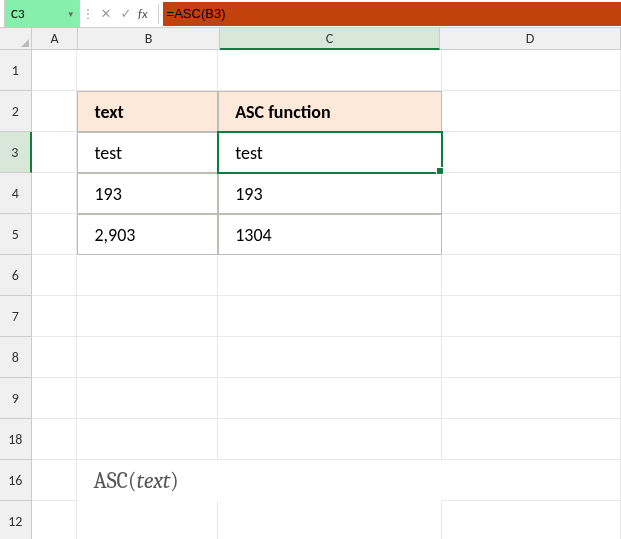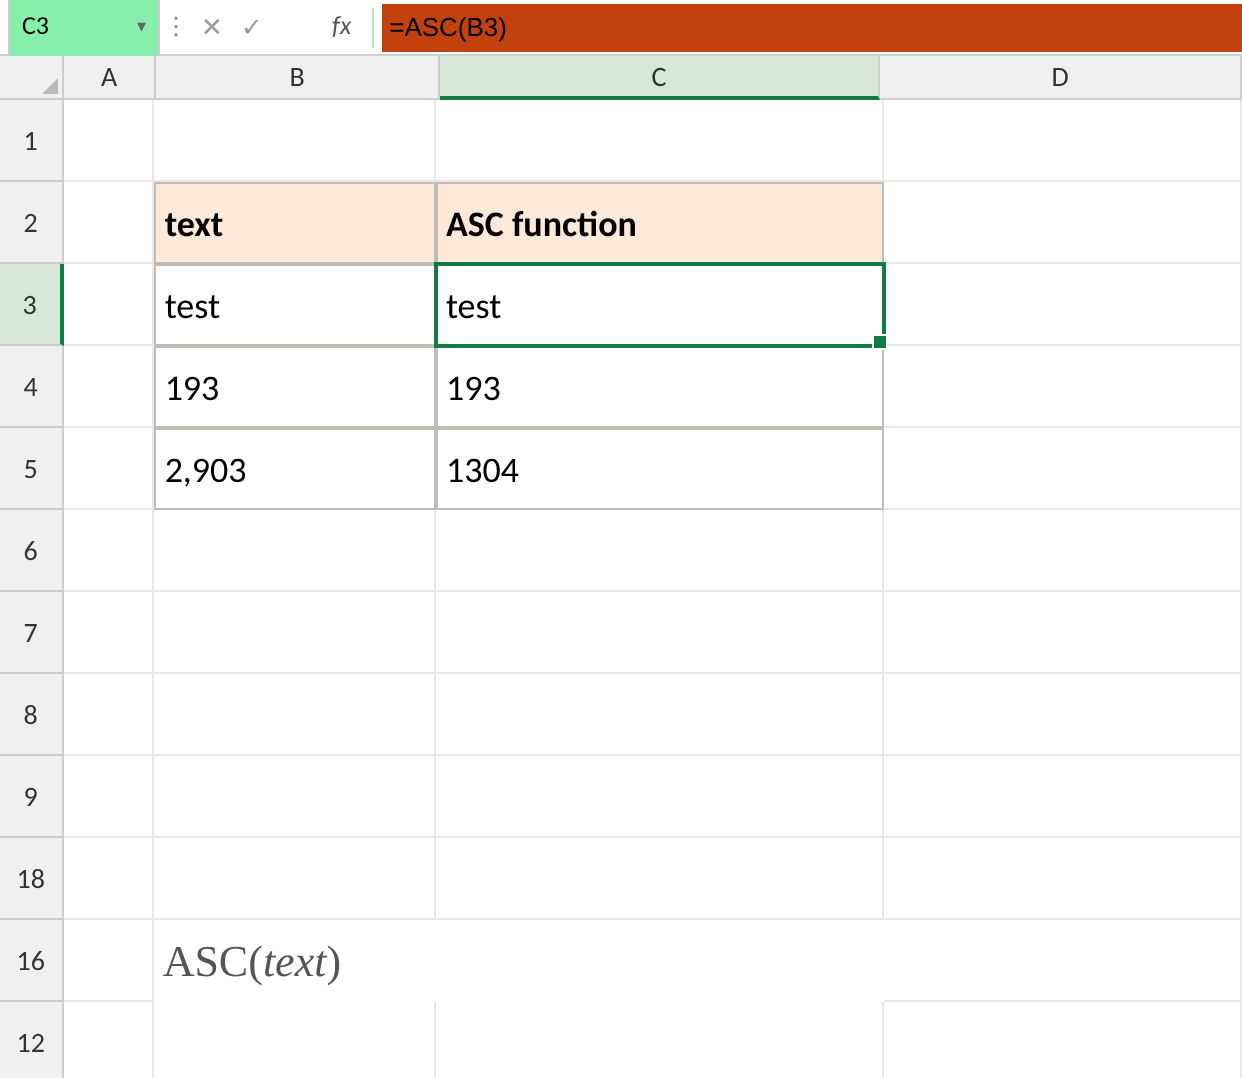--- a/index.html
+++ b/index.html
@@ -53,21 +53,20 @@
       align-items: center;
       justify-content: center;
       color: #999;
       font-size: 13px;
     }
     .fx-label {
       font-style: italic;
       font-size: 13px;
       color: #555;
       padding: 0 6px 0 2px;
-      margin-left: 28px;
     }
     .formula-input {
       flex: 1;
       border: none;
       outline: none;
       font-size: 13px;
       padding: 0 4px;
       height: 24px;
       background: #c2410c;
     }
@@ -126,21 +125,21 @@
       font-size: 14px;
       color: #333;
     }
     .row-header.active { background: #d8e8d8; border-right: 2px solid #107c41; }
     .cell {
       height: 41px;
       border-right: 1px solid #e8e8e8;
       border-bottom: 1px solid #e8e8e8;
       display: flex;
       align-items: center;
-      padding: 0 4px;
+      padding: 0 16px;
       font-size: 18px;
       position: relative;
     }
     .cell.colA { width: 46px; }
     .cell.colB { width: 142px; }
     .cell.colC { width: 226px; }
     .cell.colD { width: 181px; }
     .hdr-cell {
       background: #fce9da;
       font-weight: bold;
@@ -264,21 +263,21 @@
     <div class="row">
       <div class="row-header">18</div>
       <div class="cell colA"></div>
       <div class="cell colB"></div>
       <div class="cell colC"></div>
       <div class="cell colD"></div>
     </div>
     <div class="row">
       <div class="row-header">16</div>
       <div class="cell colA"></div>
-      <div class="cell colB syntax" style="border:none;overflow:visible;white-space:nowrap;font-family:Liberation Serif, serif;">
+      <div class="cell colB syntax" style="border:none;overflow:visible;white-space:nowrap;">
         <span>ASC(</span>
           <em>text</em>
           <span>)</span>
       </div>
       <div class="cell colC" style="border:none;"></div>
       <div class="cell colD"></div>
     </div>
     <div class="row">
       <div class="row-header">12</div>
       <div class="cell colA"></div>

